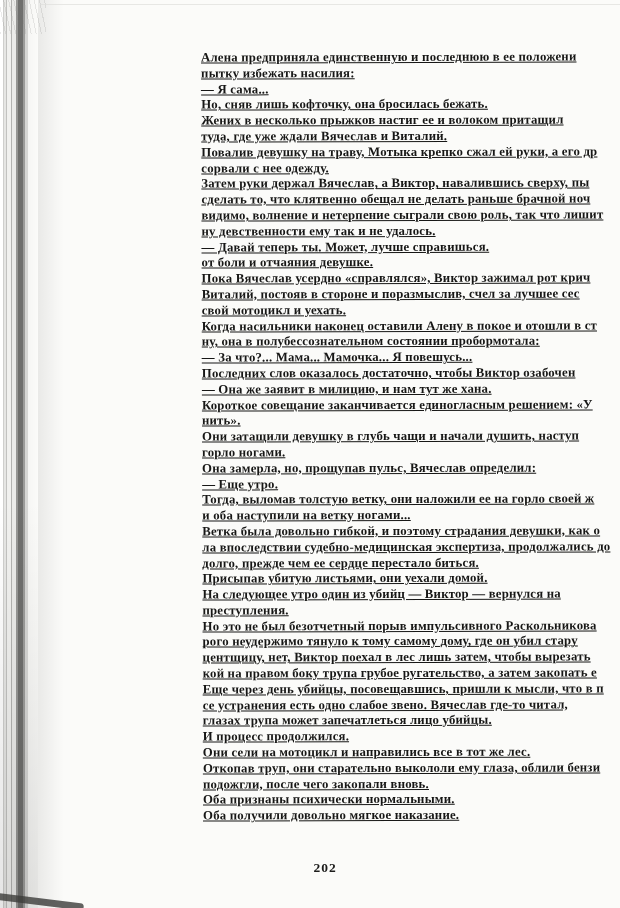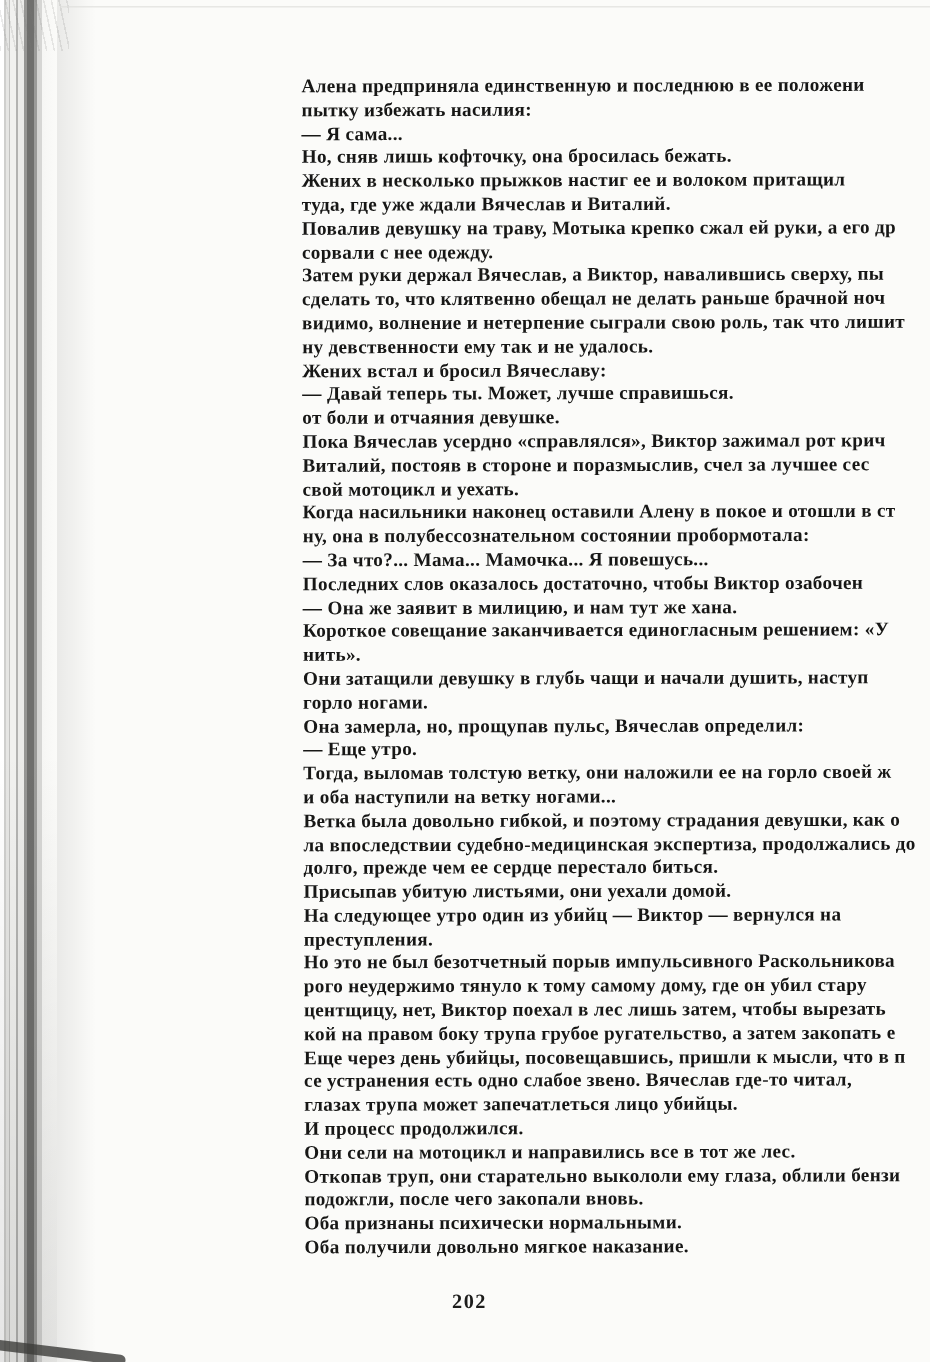--- a/index.html
+++ b/index.html
@@ -52,23 +52,23 @@
     background:#dededc;opacity:.7;
   }
   
   .text-block{
     position:absolute;left:202px;top:50px;
     transform:rotate(-0.15deg);
     color:#171716;
     font-size:12.8px;line-height:15.8px;
     font-weight:600;letter-spacing:0.2px;
   }
-  .line{white-space:nowrap;}
+  .line{white-space:nowrap;text-decoration:underline;}
   .page-number{
-    position:absolute;left:278px;top:860px;width:70px;
+    position:absolute;left:290px;top:860px;width:70px;
     text-align:center;color:#1c1c1b;
     font-size:13.5px;font-weight:600;letter-spacing:1px;
   }
 </style>
 </head>
 <body>
 
 <div class="scan">
   <div class="binding"></div>
   <div class="binding-top"></div>
@@ -83,21 +83,20 @@
       <div class="line">— Я сама...</div>
       <div class="line">Но, сняв лишь кофточку, она бросилась бежать.</div>
       <div class="line">Жених в несколько прыжков настиг ее и волоком притащил</div>
       <div class="line">туда, где уже ждали Вячеслав и Виталий.</div>
       <div class="line">Повалив девушку на траву, Мотыка крепко сжал ей руки, а его др</div>
       <div class="line">сорвали с нее одежду.</div>
       <div class="line">Затем руки держал Вячеслав, а Виктор, навалившись сверху, пы</div>
       <div class="line">сделать то, что клятвенно обещал не делать раньше брачной ноч</div>
       <div class="line">видимо, волнение и нетерпение сыграли свою роль, так что лишит</div>
       <div class="line">ну девственности ему так и не удалось.</div>
-      <div class="line">Жених встал и бросил Вячеславу:</div>
       <div class="line">— Давай теперь ты. Может, лучше справишься.</div>
       <div class="line">от боли и отчаяния девушке.</div>
       <div class="line">Пока Вячеслав усердно «справлялся», Виктор зажимал рот крич</div>
       <div class="line">Виталий, постояв в стороне и поразмыслив, счел за лучшее сес</div>
       <div class="line">свой мотоцикл и уехать.</div>
       <div class="line">Когда насильники наконец оставили Алену в покое и отошли в ст</div>
       <div class="line">ну, она в полубессознательном состоянии пробормотала:</div>
       <div class="line">— За что?... Мама... Мамочка... Я повешусь...</div>
       <div class="line">Последних слов оказалось достаточно, чтобы Виктор озабочен</div>
       <div class="line">— Она же заявит в милицию, и нам тут же хана.</div>

